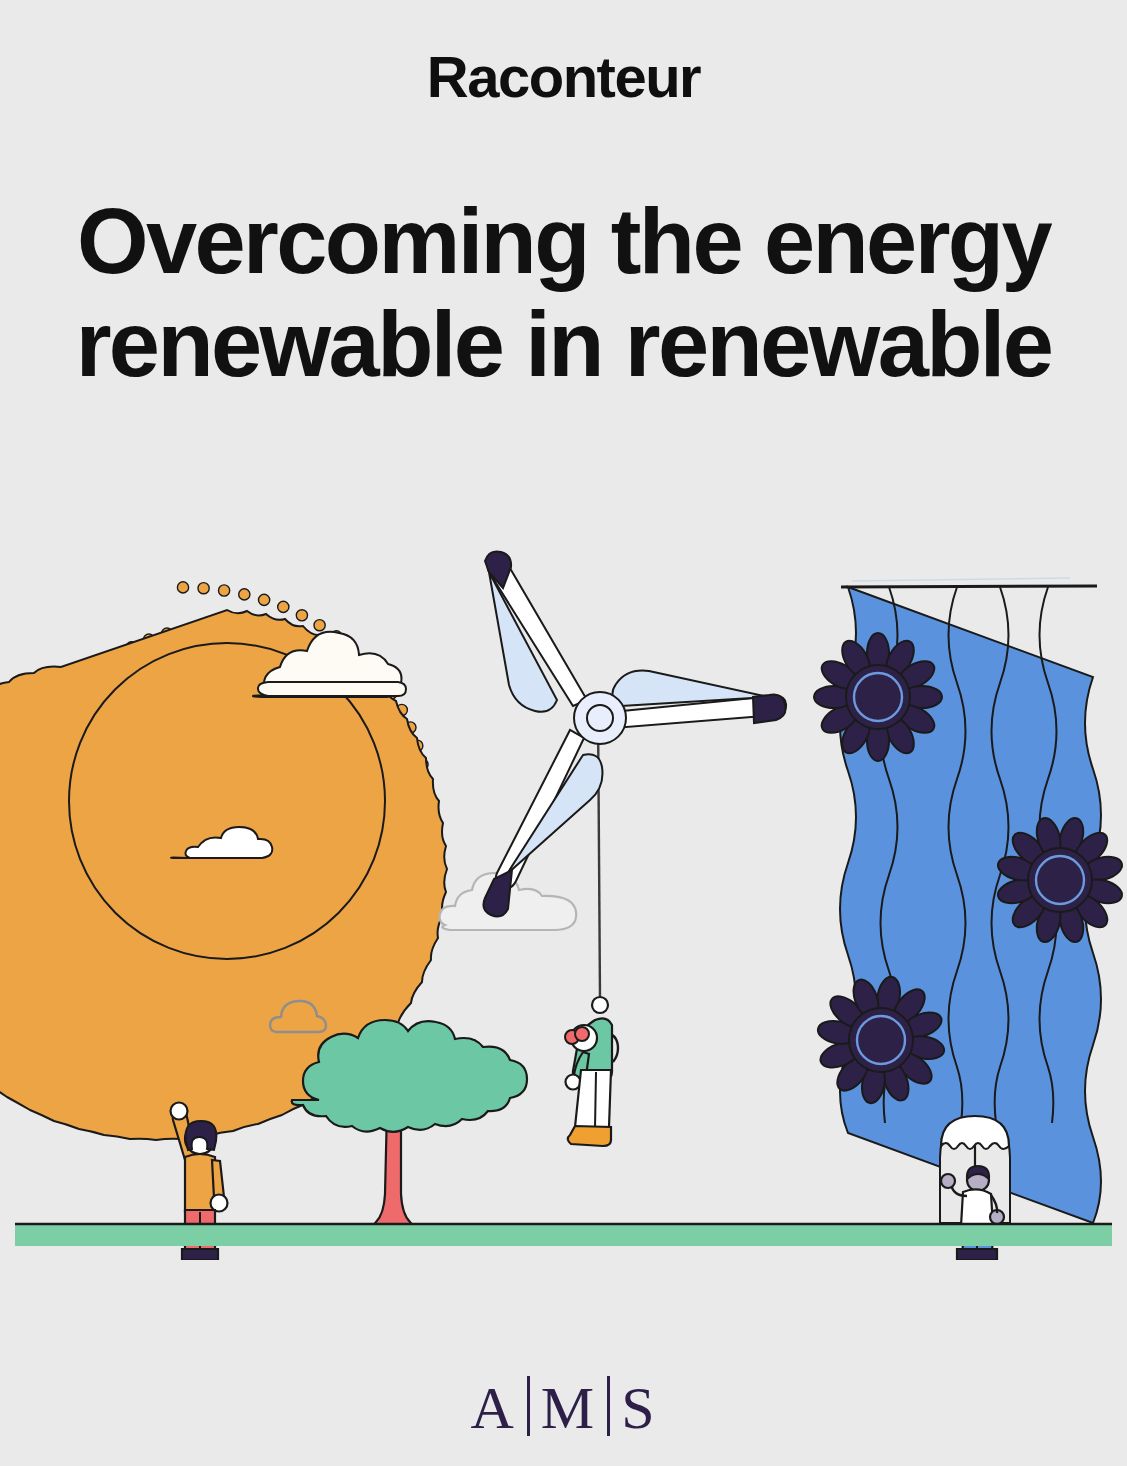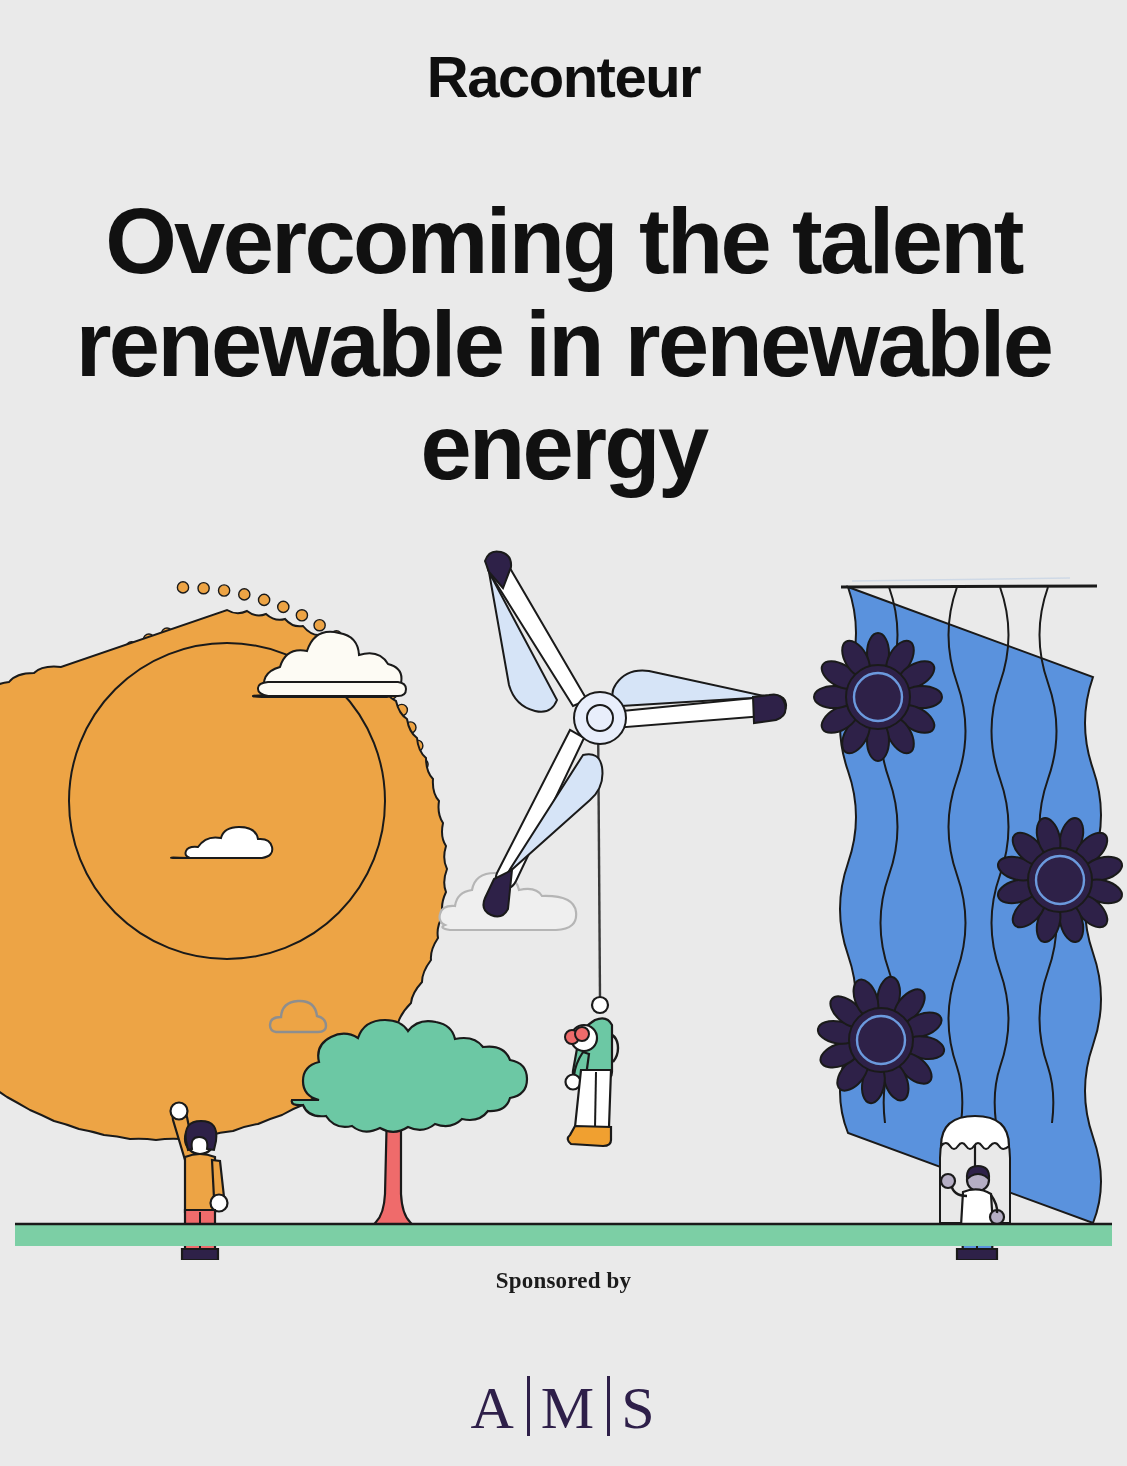--- a/index.html
+++ b/index.html
@@ -68,23 +68,22 @@
 <body>
 
 <div class="page">
 
   <div class="masthead">
     <span class="brand">Raconteur</span>
   </div>
 
   <div class="title-wrap">
     <h1 class="title">
-      <span>Overcoming the talent</span><br>
+      <span>Overcoming the energy</span><br>
       <span>renewable in renewable</span><br>
-      <span>energy</span>
     </h1>
   </div>
 
   <div class="scene">
     <svg width="1127" height="720" viewBox="0 0 1127 720" xmlns="http://www.w3.org/2000/svg">
 
       <line x1="852" y1="41" x2="1070" y2="38" stroke="#cfd9e6" stroke-width="1.6"></line>
 
       <g>
 
@@ -389,19 +388,18 @@
       </g>
 
       <g>
         <rect x="15" y="685" width="1097" height="21" fill="#7ccfa5"></rect>
         <line x1="15" y1="684" x2="1112" y2="684" stroke="#1a1a1a" stroke-width="2.6"></line>
       </g>
 
     </svg>
   </div>
 
-  <div class="sponsor-label">Sponsored by</div>
 
   <div class="sponsor-logo">
     <span class="ltr">A</span><span class="bar"></span><span class="ltr">M</span><span class="bar"></span><span class="ltr">S</span>
   </div>
 
 </div>
 
 </body></html>

